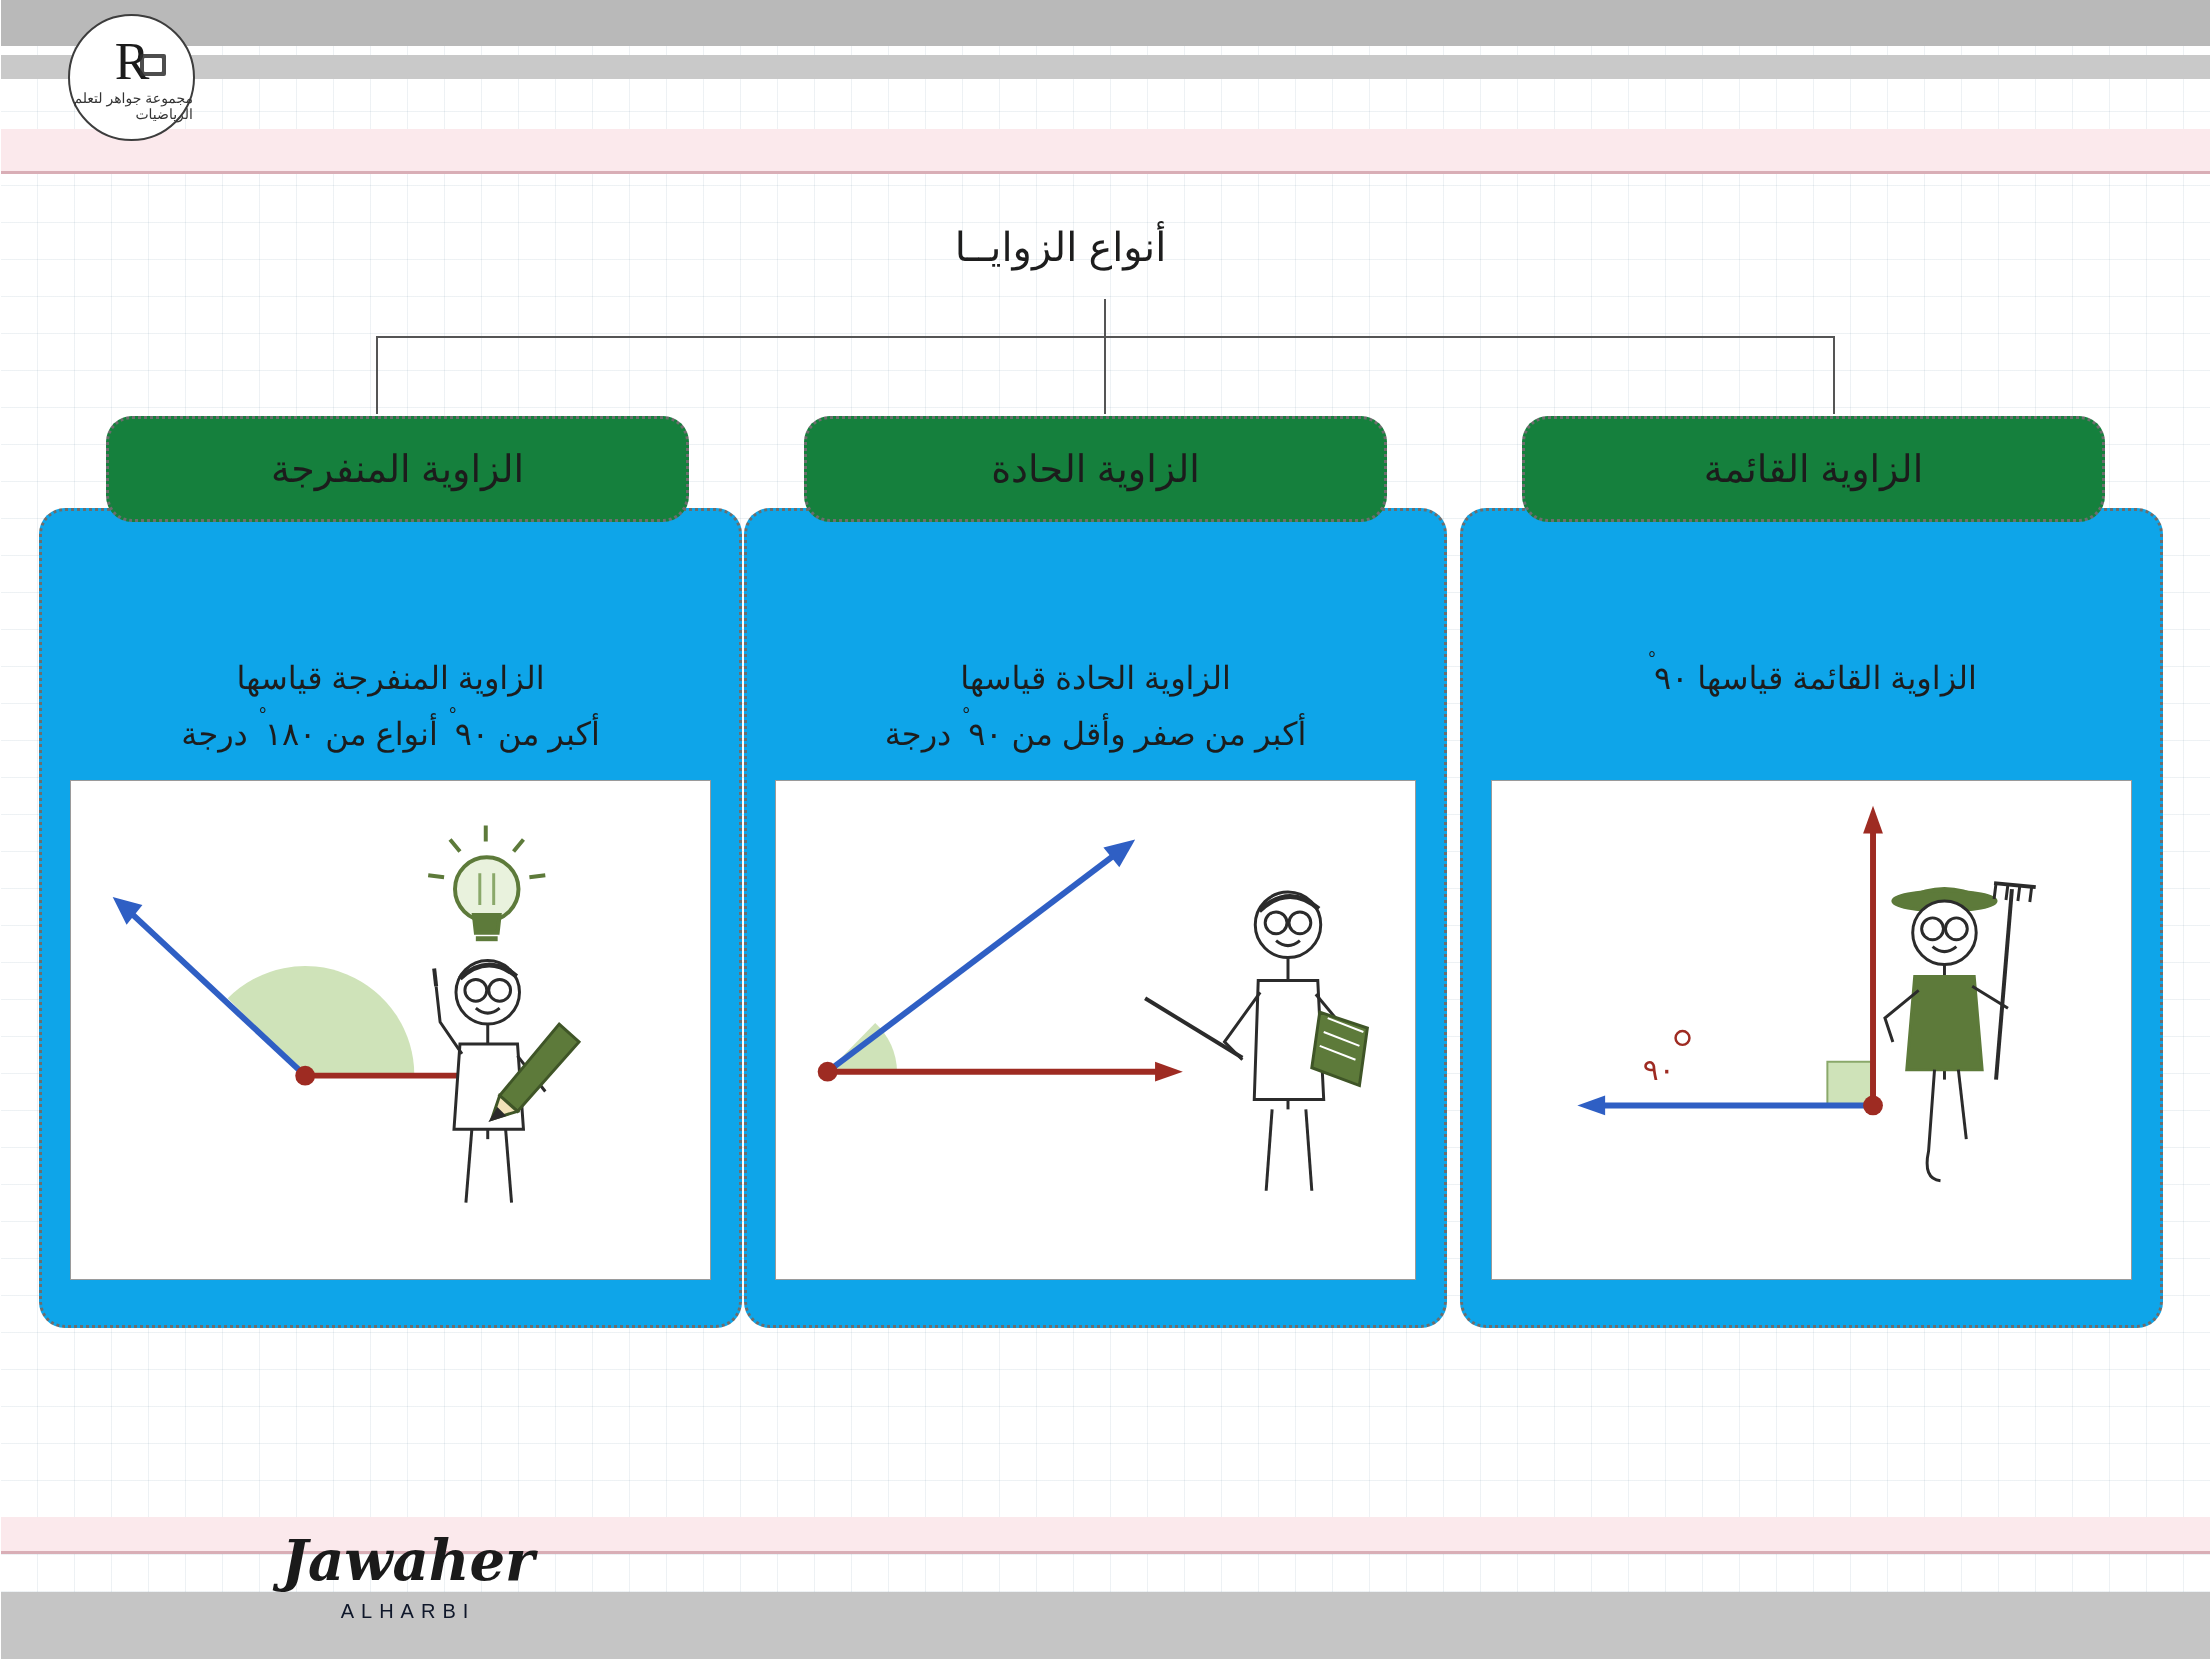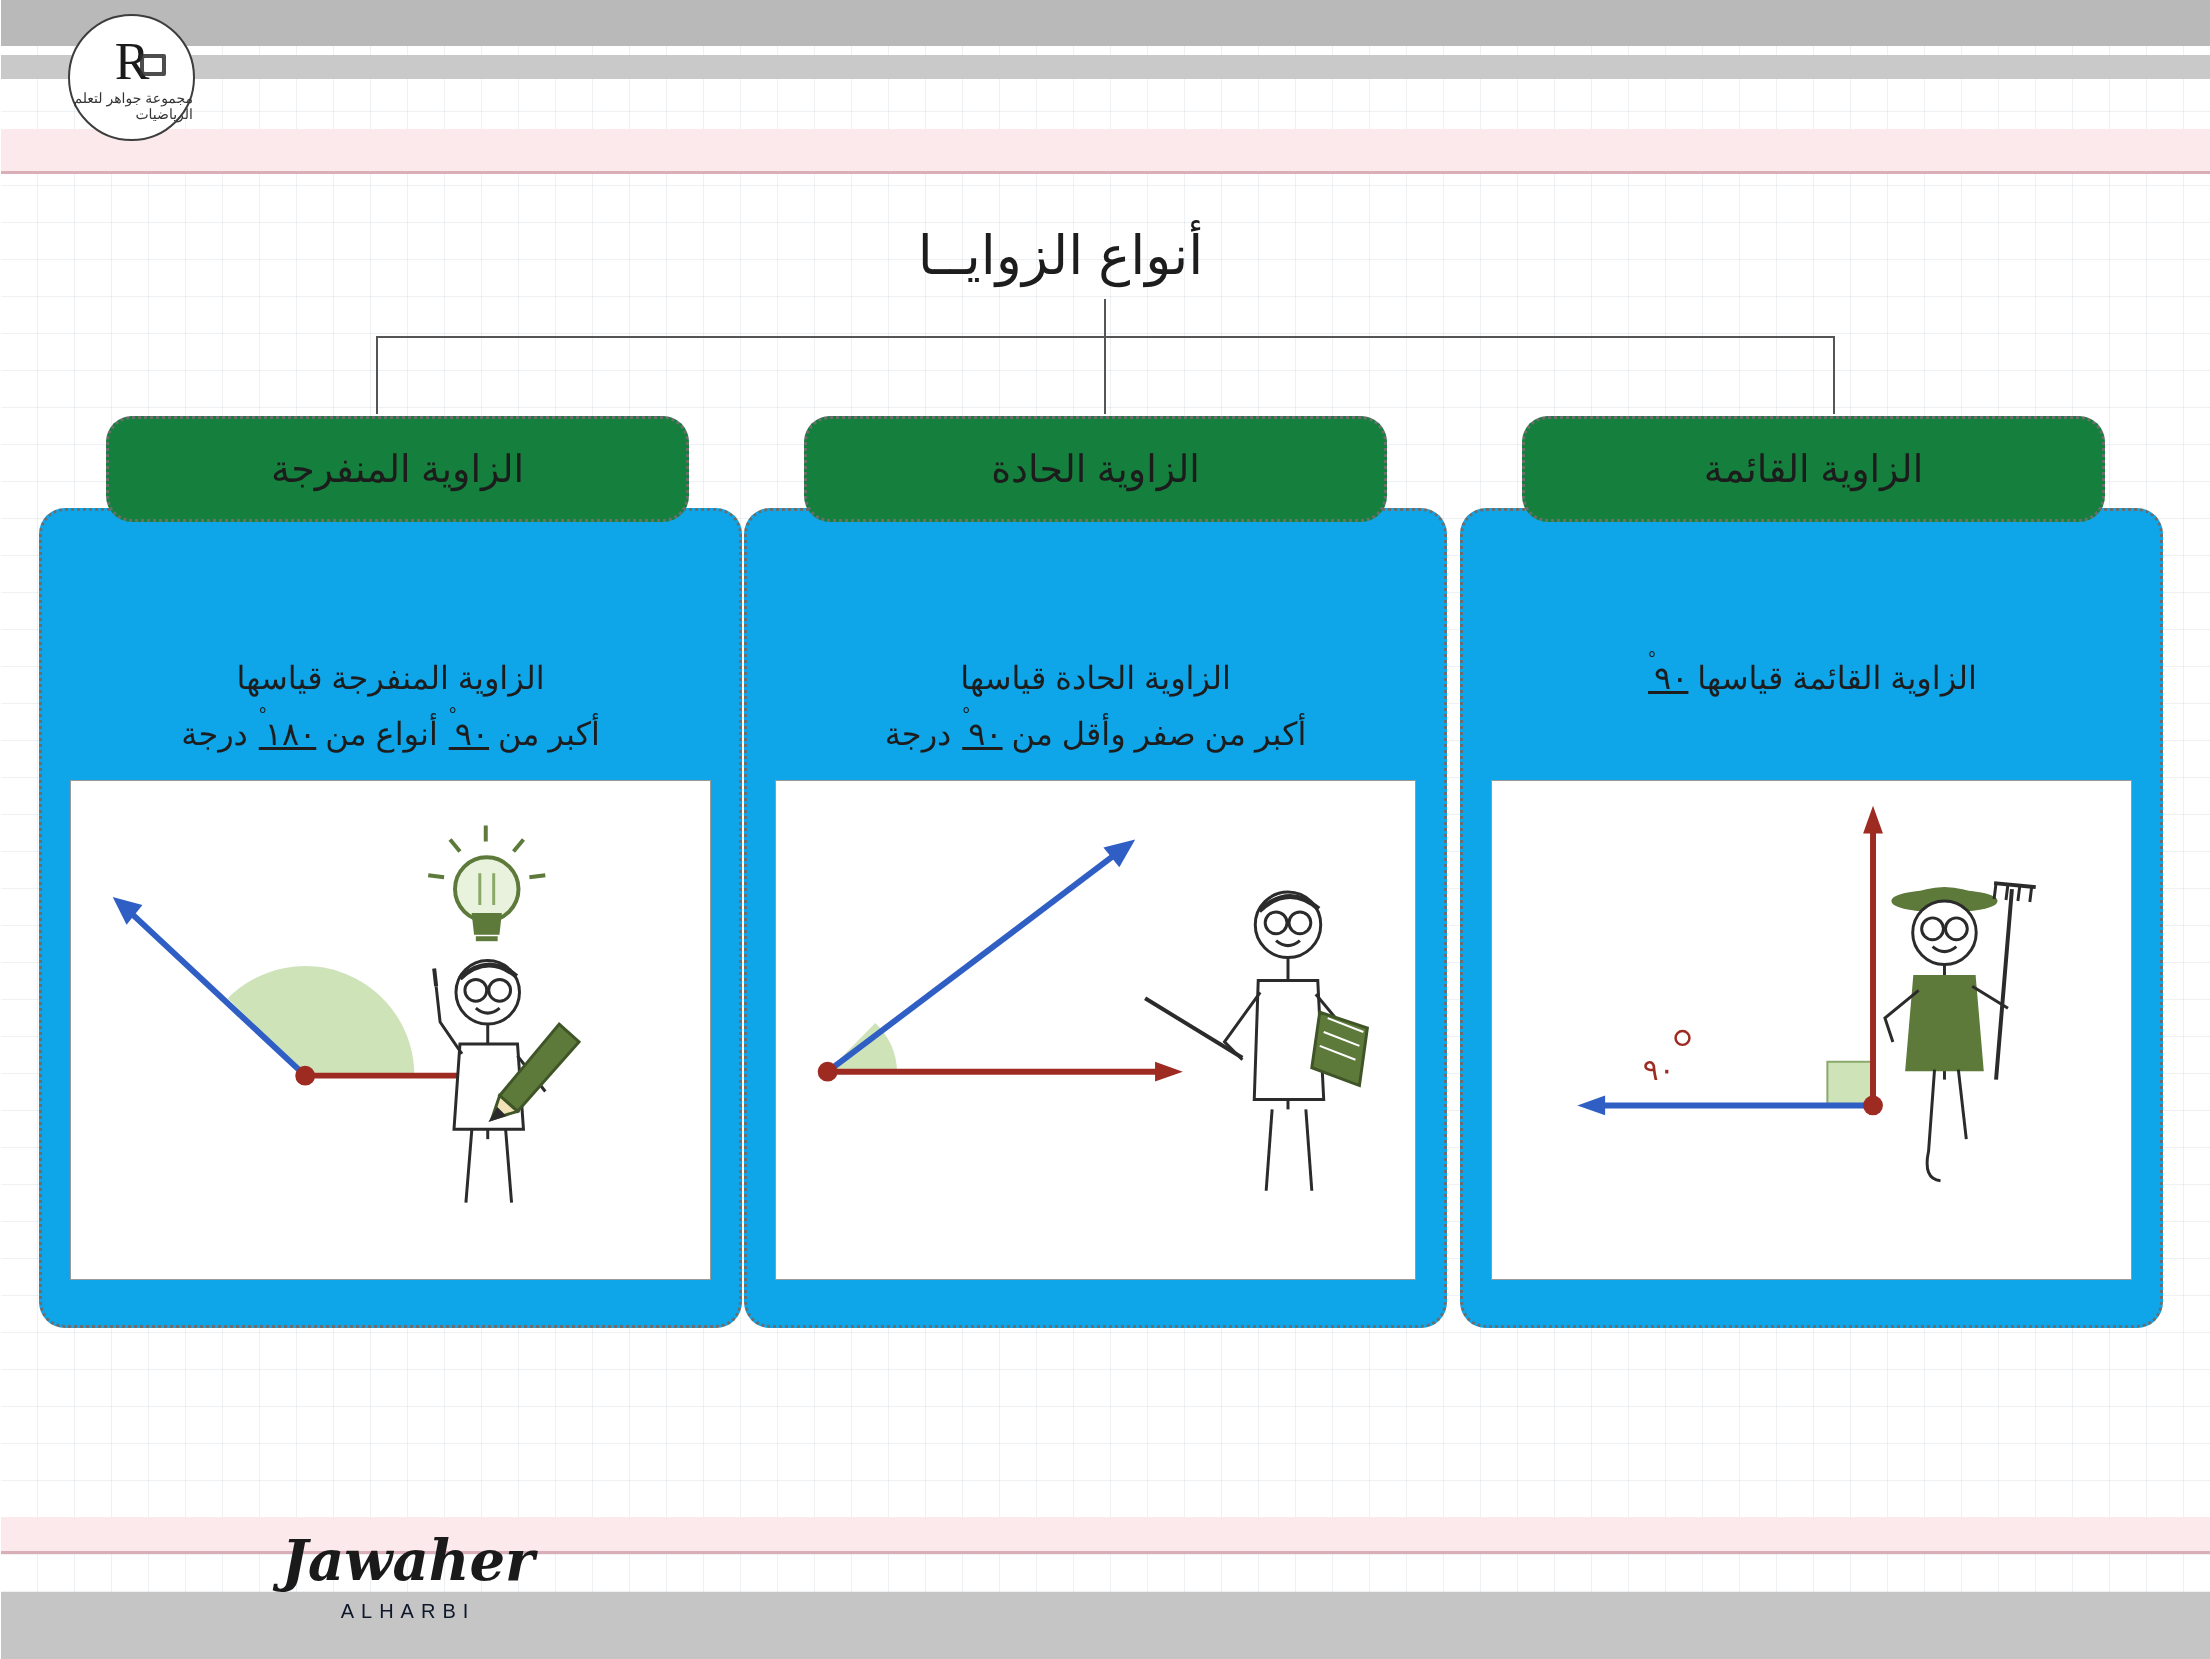--- a/index.html
+++ b/index.html
@@ -101,21 +101,21 @@
     border-radius:1px;
   }
 
   
   .page-title {
     position: absolute;
     top: 224px;
     left: 0;
     width: 2121px;
     text-align: center;
-    font-size: 54px;
+    font-size: 40px;
     color: #1d1d1d;
     z-index: 4;
     letter-spacing: 1px;
   }
 
   
   .conn {
     position: absolute;
     background: #555;
     z-index: 3;
@@ -178,21 +178,20 @@
     text-align: center;
     font-size: 32px;
     line-height: 1.75;
     color: #1d1d1d;
     direction: rtl;
   }
   .deg {
     position: relative;
     display: inline-block;
     white-space: nowrap;
-    text-decoration: underline;
   }
   .deg sup {
     font-size: 0.62em;
     position: relative;
     top: -0.55em;
     left: 2px;
   }
 
   .card-figure {
     position: absolute;

